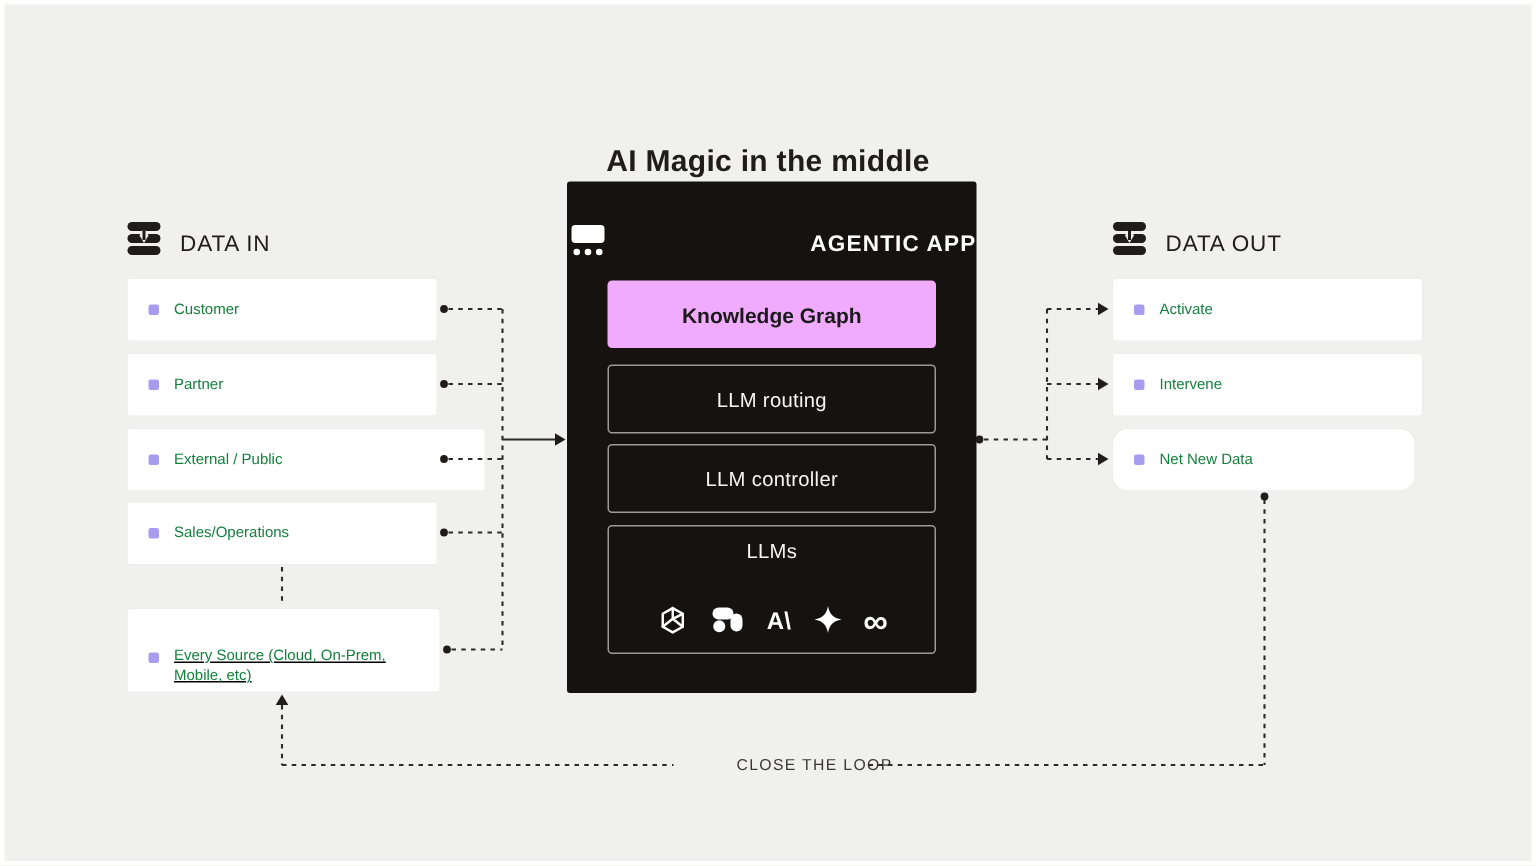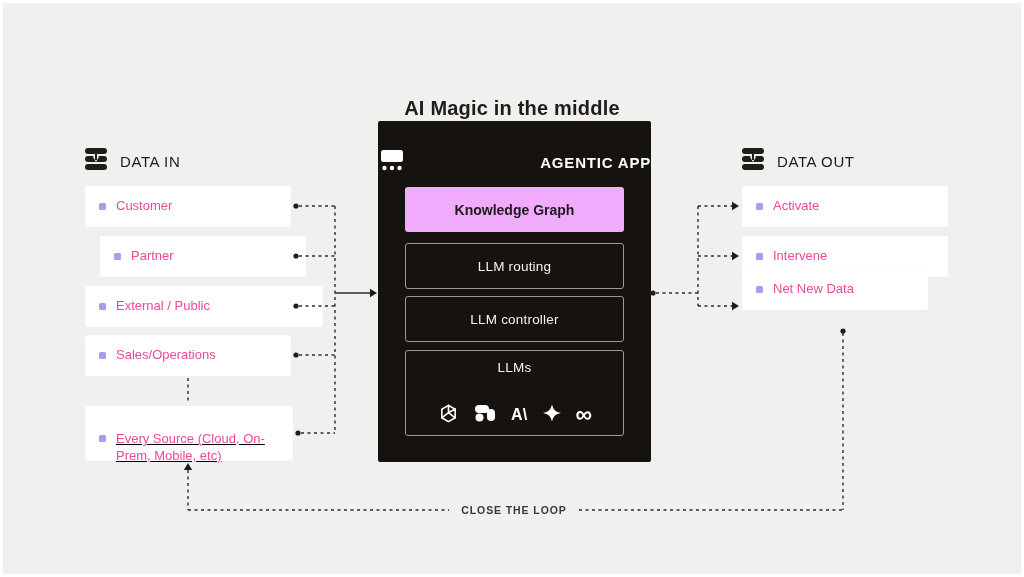--- a/index.html
+++ b/index.html
@@ -27,21 +27,21 @@
     background: #ffffff; border-radius: 2px;
     display: flex; align-items: center; gap: 10px;
     padding: 6px 12px 6px 14px;
     box-shadow: 0 0 0 0.5px rgba(0,0,0,0.02);
   }
   .bullet {
     width: 7px; height: 7px; border-radius: 1.5px;
     background: #a79cf0; flex: 0 0 auto;
   }
   .card .card-label {
-    font-size: 13px; font-weight: 500; color: #ec4899; line-height: 1.3;
+    font-size: 10px; font-weight: 500; color: #15803d; line-height: 1.3;
   }
 
   .panel {
     left: 375px; top: 118px; width: 273px; height: 341px;
     background: #16120f; border-radius: 2px;
   }
   .panel-header {
     position: absolute; left: 0; right: 0; top: 27px;
     display: flex; align-items: center; justify-content: space-between; gap: 12px;
   }
@@ -62,22 +62,22 @@
     font-size: 13.5px; font-weight: 400; color: #f4f4f2; letter-spacing: 0.2px;
   }
   .block-routing { top: 122px; height: 46px; }
   .block-controller { top: 175px; height: 46px; }
   .block-llms { top: 229px; height: 86px; flex-direction: column; gap: 28px; }
   .logo-row { display: flex; align-items: center; gap: 15px; }
   .logo-row .glyph-text { color: #ffffff; font-weight: 700; font-size: 16px; line-height: 1; }
   .logo-row .glyph-meta { font-size: 23px; font-weight: 700; letter-spacing: -1px; }
 
   .loop-label {
-    left: 450px; top: 501px; width: 122px; text-align: center;
-    font-size: 10.5px; font-weight: 700; color: #3a3836; letter-spacing: 0.9px;
+    left: 470px; top: 501px; width: 122px; text-align: right;
+    font-size: 10.5px; font-weight: 400; color: #3a3836; letter-spacing: 0.9px;
     white-space: nowrap;
   }
 
   svg.connectors { left: 0; top: 0; pointer-events: none; }
 </style>
 </head>
 <body>
 
 <div class="canvas">
 
@@ -95,21 +95,21 @@
         <rect x="12" y="4" width="2" height="10" fill="#1f1c1a"></rect>
       </svg>
     </span>
     <span class="hdr-label">DATA IN</span>
   </div>
 
   <div class="abs card" style="left:82px; top:183px; width:206px; height:41px;">
     <span class="bullet"></span>
     <span class="card-label">Customer</span>
   </div>
-  <div class="abs card" style="left:82px; top:233px; width:206px; height:41px;margin-left:15px;">
+  <div class="abs card" style="left:82px; top:233px; width:206px; height:41px;">
     <span class="bullet"></span>
     <span class="card-label">Partner</span>
   </div>
   <div class="abs card" style="left:82px; top:283px; width:238px; height:41px;">
     <span class="bullet"></span>
     <span class="card-label">External / Public</span>
   </div>
   <div class="abs card" style="left:82px; top:332px; width:206px; height:41px;">
     <span class="bullet"></span>
     <span class="card-label">Sales/Operations</span>
@@ -183,21 +183,21 @@
   </div>
 
   <div class="abs card" style="left:739px; top:183px; width:206px; height:41px;">
     <span class="bullet"></span>
     <span class="card-label">Activate</span>
   </div>
   <div class="abs card" style="left:739px; top:233px; width:206px; height:41px;">
     <span class="bullet"></span>
     <span class="card-label">Intervene</span>
   </div>
-  <div class="abs card" style="left:739px; top:266px; width:186px; height:41px;">
+  <div class="abs card" style="left:739px; top:283px; width:201px; height:41px;border-radius:10px;">
     <span class="bullet"></span>
     <span class="card-label">Net New Data</span>
   </div>
 
   <div class="abs loop-label">CLOSE THE LOOP</div>
 
   <svg class="abs connectors" width="1024" height="577" viewBox="0 0 1024 577">
     <g stroke="#2b2b2b" stroke-width="1.4" fill="none" stroke-dasharray="3 3.5">
 
       <line x1="296" y1="203" x2="332" y2="203"></line>

